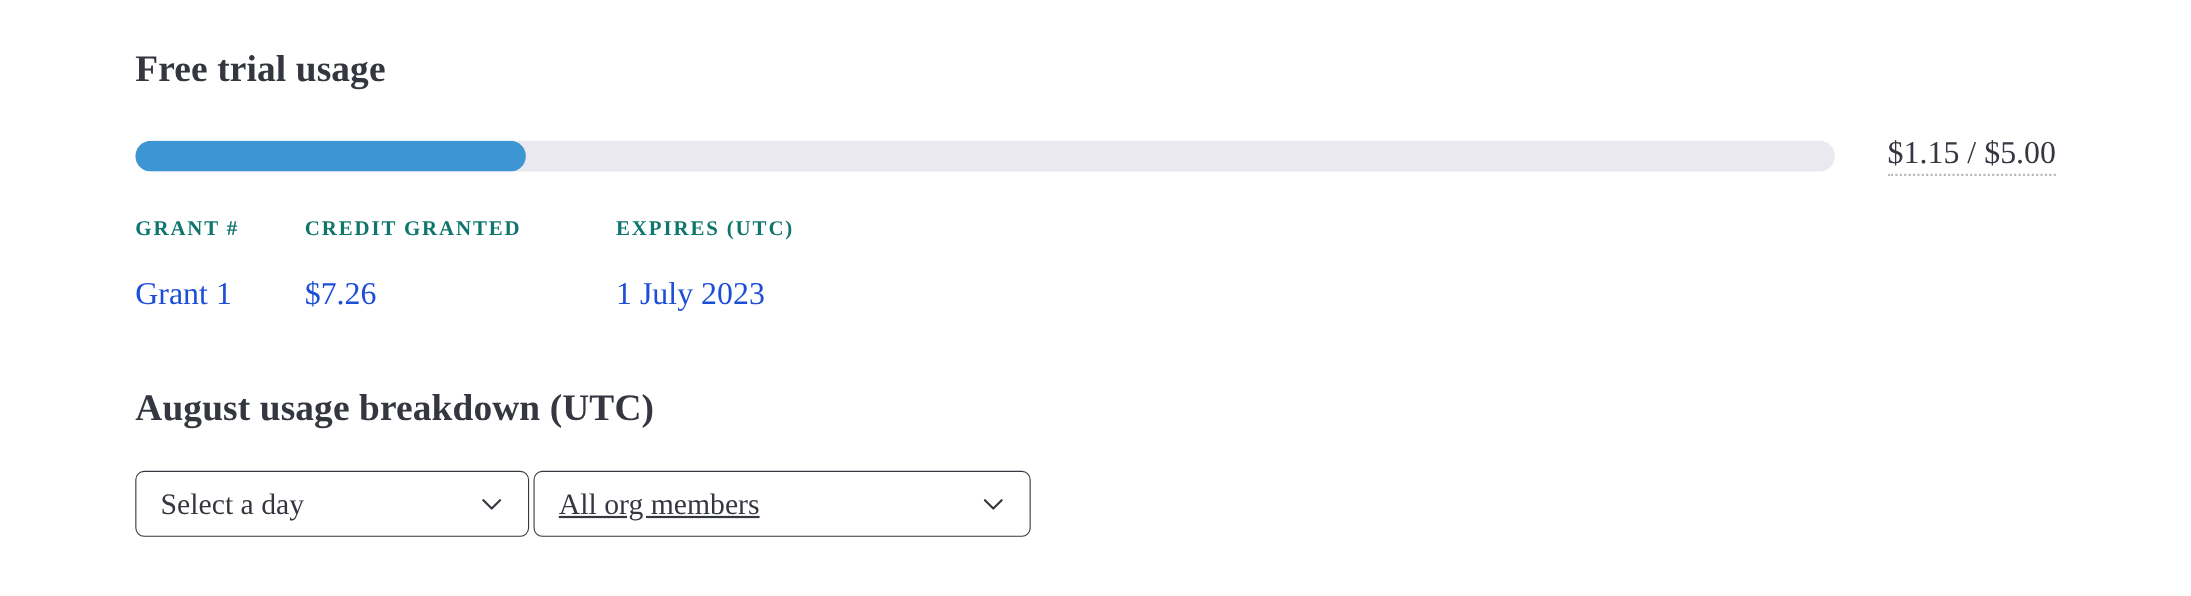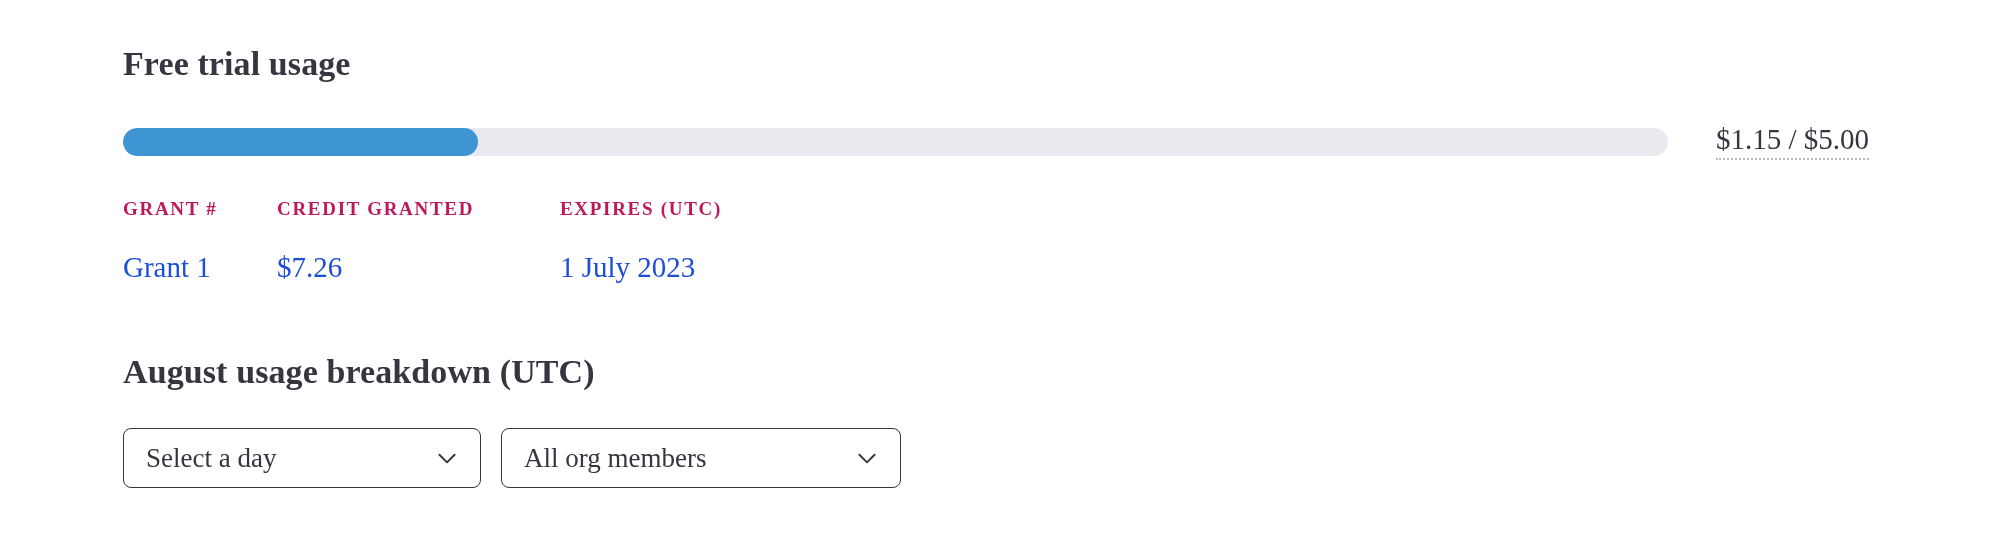--- a/index.html
+++ b/index.html
@@ -89,21 +89,21 @@
     left: 123px;
     top: 198px;
     border-collapse: collapse;
     border-spacing: 0;
   }
   .grants-table th {
     font-size: 19px;
     font-weight: bold;
     letter-spacing: 1.7px;
     text-transform: uppercase;
-    color: #be185d;
+    color: #0f766e;
     text-align: left;
     padding: 0 0 32px 0;
     white-space: nowrap;
     vertical-align: top;
   }
   .grants-table td {
     font-size: 29px;
     font-weight: normal;
     color: #1d4ed8;
     text-align: left;
@@ -116,36 +116,36 @@
   .col-credit  { width: 283px; }
   .col-expires { width: 360px; }
 
   
   .controls-row {
     position: absolute;
     left: 123px;
     top: 428px;
     display: flex;
     align-items: center;
-    gap: 20px;
+    gap: 4px;
   }
   .select-box {
     box-sizing: border-box;
     height: 60px;
     border: 1.6px solid #353740;
     border-radius: 8px;
     background: #ffffff;
     display: flex;
     align-items: center;
     justify-content: space-between;
     padding: 0 20px 0 22px;
     cursor: pointer;
   }
   .select-day     { width: 358px; }
-  .select-members { width: 400px; }
+  .select-members { width: 452px; text-decoration: underline; }
   .select-label {
     font-size: 27px;
     color: #353740;
     line-height: 1;
     white-space: nowrap;
   }
   .chevron {
     display: inline-flex;
     align-items: center;
     justify-content: center;

